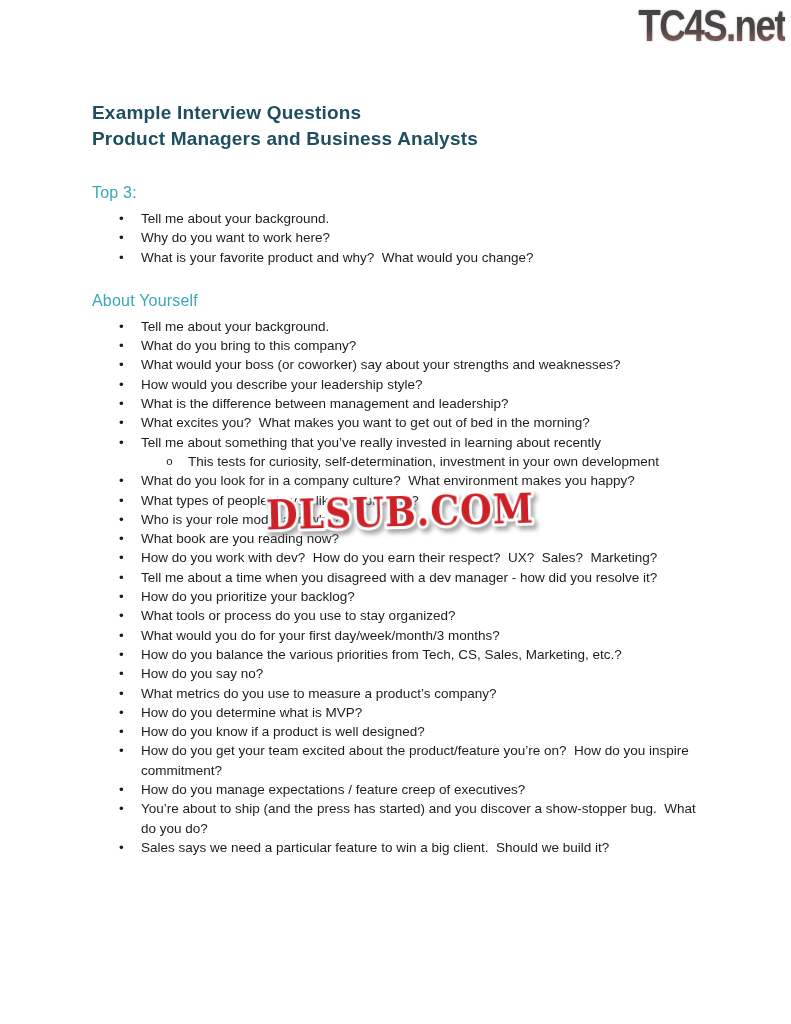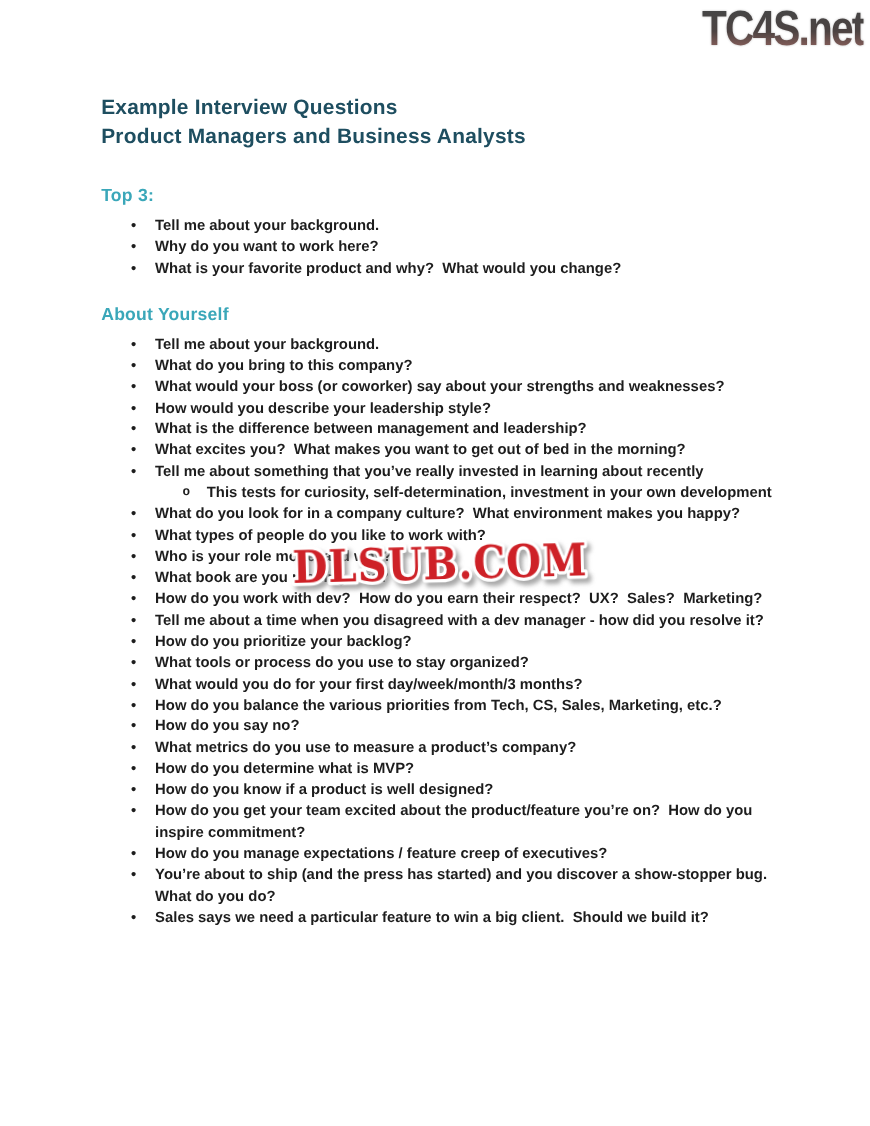--- a/index.html
+++ b/index.html
@@ -17,29 +17,29 @@
     font-family:"Liberation Sans", sans-serif;
     font-weight:bold;font-size:45px;letter-spacing:-2px;
     transform:scaleX(.82);transform-origin:100% 0;
     background:linear-gradient(180deg,#454545 18%,#4c4342 55%,#8a605b 85%,#94706b 100%);
     -webkit-background-clip:text;background-clip:text;color:transparent;
     filter:drop-shadow(0 0 1px rgba(0,0,0,.25));
   }
 
   
   .content{
-    position:absolute;left:92px;top:86px;width:622px;
+    position:absolute;left:92px;top:100px;width:622px;
     color:#1d1d1d;
   }
   h1{margin:0;font-size:19px;line-height:26px;font-weight:bold;color:#1e4e60;letter-spacing:.2px;}
   h1 span{display:block;}
-  h2{margin:25px 0 7px 0;font-size:16px;font-weight:bold;color:#3aa7b9;letter-spacing:.2px;}
+  h2{margin:25px 0 7px 0;font-size:16px;font-weight:normal;color:#3aa7b9;letter-spacing:.2px;}
   h2.first{margin-top:32px;}
   ul{margin:0;padding:0;list-style:none;font-size:13.5px;line-height:19.3px;}
-  li{position:relative;padding-left:49px;white-space:pre-wrap;font-weight:bold;}
+  li{position:relative;padding-left:49px;white-space:pre-wrap;}
   li::before{content:"\2022";position:absolute;left:27px;top:0;color:#1d1d1d;}
   li.sub{padding-left:96px;}
   li.sub::before{content:"o";left:74px;font-family:"Liberation Mono",monospace;font-size:11.5px;}
 
   
   .dlsub{
     position:absolute;left:248px;top:481px;
     transform:rotate(-1.5deg);
     filter:drop-shadow(3px 4px 2px rgba(110,110,110,.6));
   }

